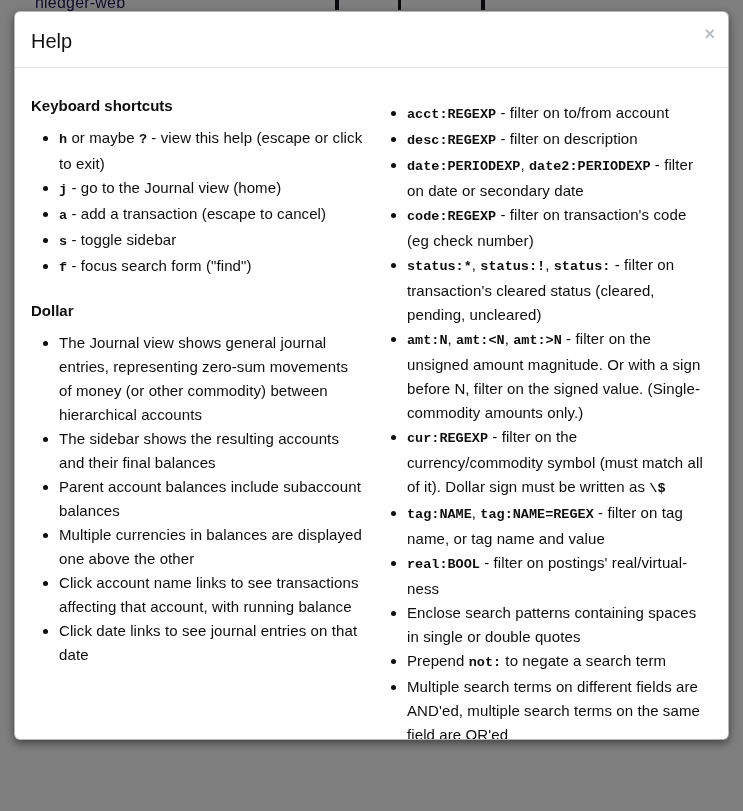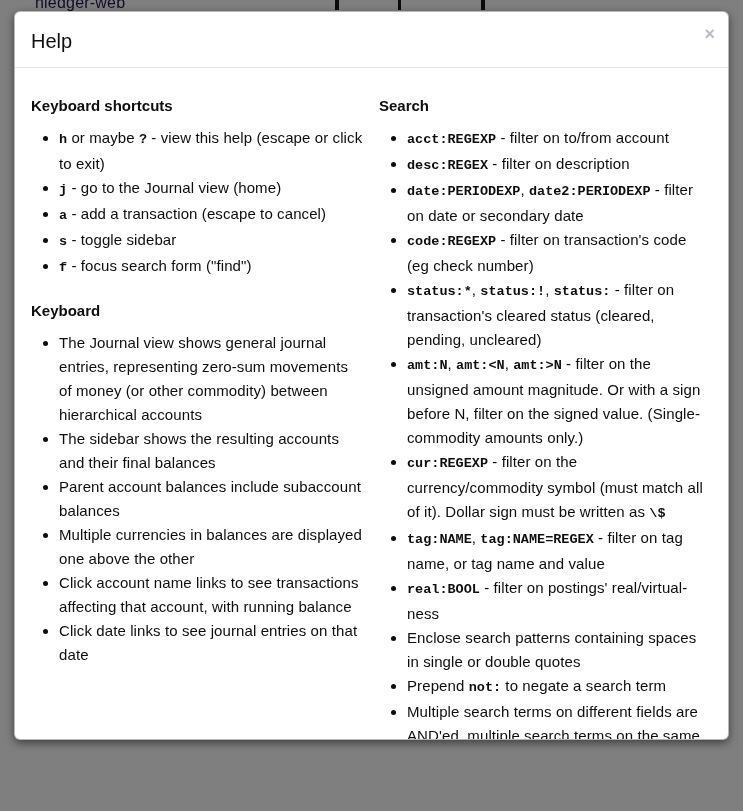--- a/index.html
+++ b/index.html
@@ -87,35 +87,34 @@
   <div class="modal-body">
     <div class="help-col">
         <h4 class="sec-heading">Keyboard shortcuts</h4>
         <ul>
           <li><code>h</code><span> or maybe </span><code>?</code><span> - view this help (escape or click to exit)</span></li>
           <li><code>j</code><span> - go to the Journal view (home)</span></li>
           <li><code>a</code><span> - add a transaction (escape to cancel)</span></li>
           <li><code>s</code><span> - toggle sidebar</span></li>
           <li><code>f</code><span> - focus search form ("find")</span></li>
         </ul>
-        <h4 class="sec-heading">Keyboard</h4>
+        <h4 class="sec-heading">Dollar</h4>
         <ul>
           <li><span>The Journal view shows general journal entries, representing zero-sum movements of money (or other commodity) between hierarchical accounts</span></li>
           <li><span>The sidebar shows the resulting accounts and their final balances</span></li>
           <li><span>Parent account balances include subaccount balances</span></li>
           <li><span>Multiple currencies in balances are displayed one above the other</span></li>
           <li><span>Click account name links to see transactions affecting that account, with running balance</span></li>
           <li><span>Click date links to see journal entries on that date</span></li>
         </ul>
       </div>
     <div class="help-col">
-        <h4 class="sec-heading">Search</h4>
         <ul>
           <li><code>acct:REGEXP</code><span> - filter on to/from account</span></li>
-          <li><code>desc:REGEX</code><span> - filter on description</span></li>
+          <li><code>desc:REGEXP</code><span> - filter on description</span></li>
           <li><code>date:PERIODEXP</code><span>, </span><code>date2:PERIODEXP</code><span> - filter on date or secondary date</span></li>
           <li><code>code:REGEXP</code><span> - filter on transaction's code (eg check number)</span></li>
           <li><code>status:*</code><span>, </span><code>status:!</code><span>, </span><code>status:</code><span> - filter on transaction's cleared status (cleared, pending, uncleared)</span></li>
           <li><code>amt:N</code><span>, </span><code>amt:&lt;N</code><span>, </span><code>amt:&gt;N</code><span> - filter on the unsigned amount magnitude. Or with a sign before N, filter on the signed value. (Single-commodity amounts only.)</span></li>
           <li><code>cur:REGEXP</code><span> - filter on the currency/commodity symbol (must match all of it). Dollar sign must be written as </span><code>\$</code></li>
           <li><code>tag:NAME</code><span>, </span><code>tag:NAME=REGEX</code><span> - filter on tag name, or tag name and value</span></li>
           <li><code>real:BOOL</code><span> - filter on postings' real/virtual-ness</span></li>
           <li><span>Enclose search patterns containing spaces in single or double quotes</span></li>
           <li><span>Prepend </span><code>not:</code><span> to negate a search term</span></li>
           <li><span>Multiple search terms on different fields are AND'ed, multiple search terms on the same field are OR'ed</span></li>

